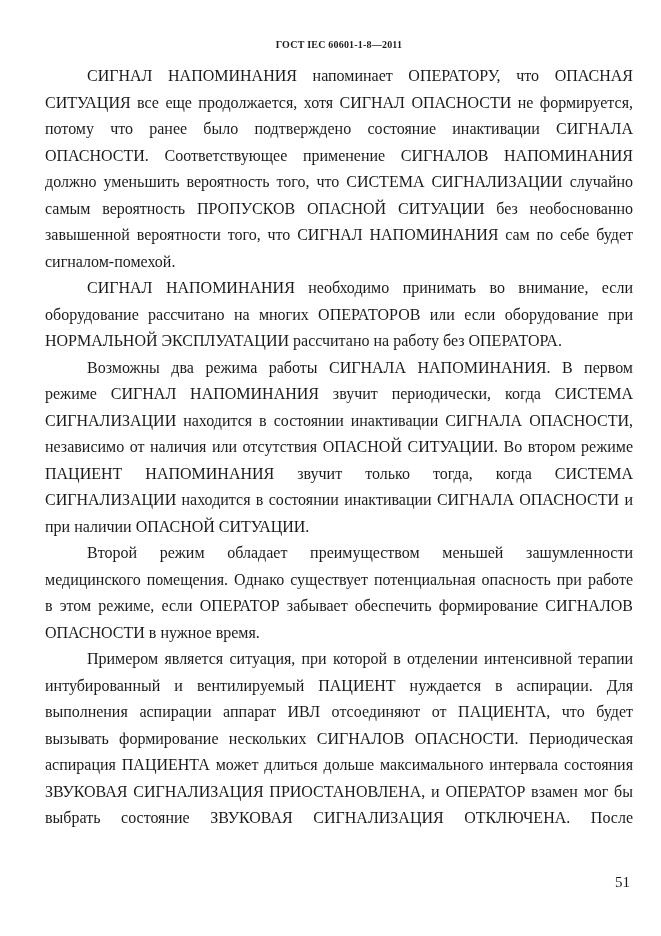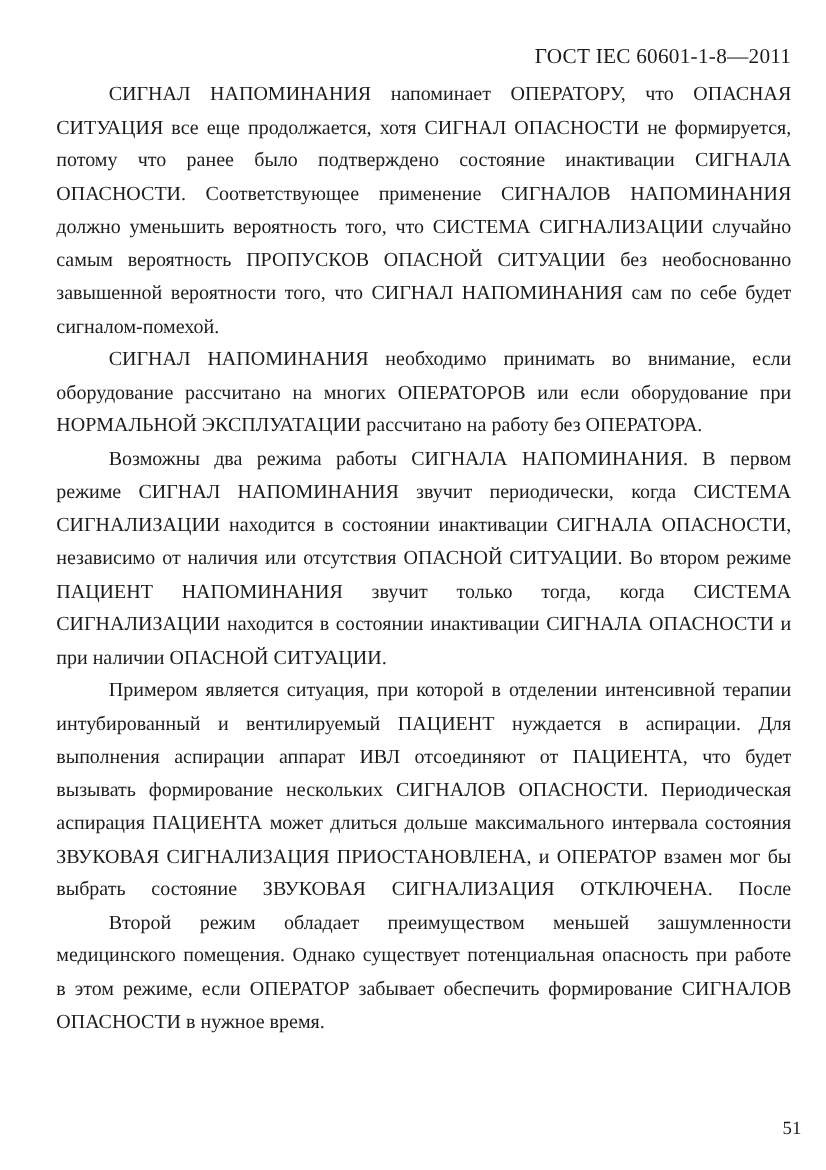--- a/index.html
+++ b/index.html
@@ -16,23 +16,23 @@
     font-family: "Liberation Serif", "DejaVu Serif", serif;
     color: #1b1b1b;
   }
   .content {
     position: absolute;
     left: 45px;
     top: 36px;
     width: 588px;
   }
   .doc-header {
-    text-align: right;
-    font-weight: normal;
-    font-size: 17px;
+    text-align: center;
+    font-weight: bold;
+    font-size: 10px;
     line-height: 18px;
     letter-spacing: 0.2px;
   }
   .doc-body {
     margin-top: 9px;
     font-size: 16px;
   }
   .paragraph {
     margin: 0;
   }
@@ -46,24 +46,23 @@
   }
   .line.first {
     text-indent: 42px;
   }
   .line.para-end {
     text-align-last: left;
   }
   .page-number {
     position: absolute;
     top: 872px;
-    right: 20px;
+    right: 31px;
     font-size: 15px;
     line-height: 20px;
-    margin-top: 21px;
   }
 </style>
 </head>
 <body>
 
 <div class="sheet">
   <div class="content">
     <div class="doc-header">ГОСТ IEC 60601-1-8—2011</div>
     <div class="doc-body">
         <div class="paragraph">
@@ -84,30 +83,30 @@
         <div class="paragraph">
           <div class="line first">Возможны два режима работы СИГНАЛА НАПОМИНАНИЯ. В первом</div>
           <div class="line">режиме СИГНАЛ НАПОМИНАНИЯ звучит периодически, когда СИСТЕМА</div>
           <div class="line">СИГНАЛИЗАЦИИ находится в состоянии инактивации СИГНАЛА ОПАСНОСТИ,</div>
           <div class="line">независимо от наличия или отсутствия ОПАСНОЙ СИТУАЦИИ. Во втором режиме</div>
           <div class="line">ПАЦИЕНТ НАПОМИНАНИЯ звучит только тогда, когда СИСТЕМА</div>
           <div class="line">СИГНАЛИЗАЦИИ находится в состоянии инактивации СИГНАЛА ОПАСНОСТИ и</div>
           <div class="line para-end">при наличии ОПАСНОЙ СИТУАЦИИ.</div>
         </div>
         <div class="paragraph">
+          <div class="line first">Второй режим обладает преимуществом меньшей зашумленности</div>
+          <div class="line">медицинского помещения. Однако существует потенциальная опасность при работе</div>
+          <div class="line">в этом режиме, если ОПЕРАТОР забывает обеспечить формирование СИГНАЛОВ</div>
+          <div class="line para-end">ОПАСНОСТИ в нужное время.</div>
+        </div>
+        <div class="paragraph">
           <div class="line first">Примером является ситуация, при которой в отделении интенсивной терапии</div>
           <div class="line">интубированный и вентилируемый ПАЦИЕНТ нуждается в аспирации. Для</div>
           <div class="line">выполнения аспирации аппарат ИВЛ отсоединяют от ПАЦИЕНТА, что будет</div>
           <div class="line">вызывать формирование нескольких СИГНАЛОВ ОПАСНОСТИ. Периодическая</div>
           <div class="line">аспирация ПАЦИЕНТА может длиться дольше максимального интервала состояния</div>
           <div class="line">ЗВУКОВАЯ СИГНАЛИЗАЦИЯ ПРИОСТАНОВЛЕНА, и ОПЕРАТОР взамен мог бы</div>
           <div class="line">выбрать состояние ЗВУКОВАЯ СИГНАЛИЗАЦИЯ ОТКЛЮЧЕНА. После</div>
         </div>
-        <div class="paragraph">
-          <div class="line first">Второй режим обладает преимуществом меньшей зашумленности</div>
-          <div class="line">медицинского помещения. Однако существует потенциальная опасность при работе</div>
-          <div class="line">в этом режиме, если ОПЕРАТОР забывает обеспечить формирование СИГНАЛОВ</div>
-          <div class="line para-end">ОПАСНОСТИ в нужное время.</div>
-        </div>
       </div>
   </div>
   <div class="page-number">51</div>
 </div>
 
 </body></html>

